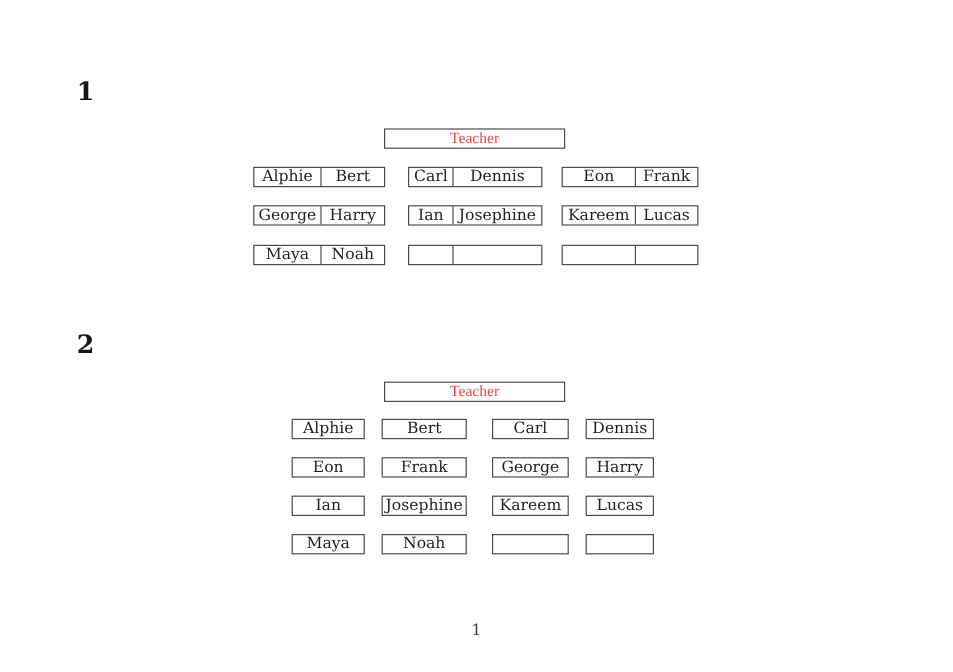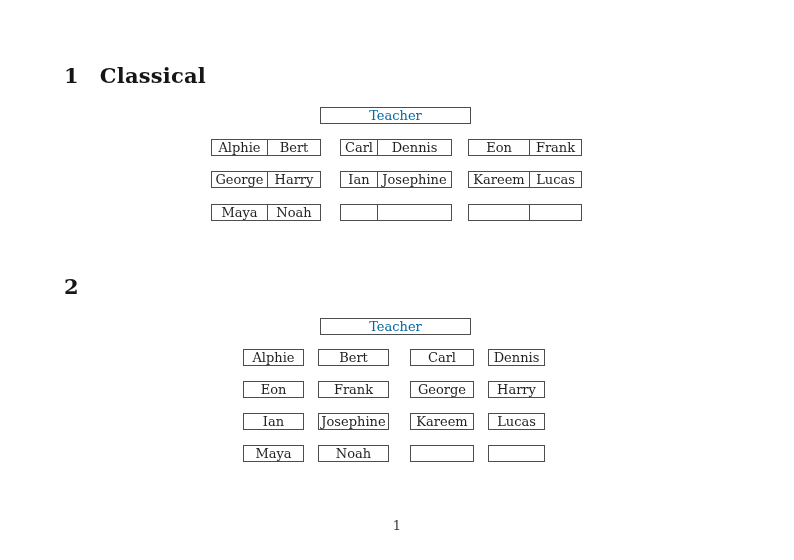--- a/index.html
+++ b/index.html
@@ -19,22 +19,23 @@
     color:#161616;
     letter-spacing:0.2px;
   }
   .heading .num{margin-right:21px;}
   .teacherbox{
     position:absolute;
     width:151px;height:17px;
     border:1px solid #4d4d4d;
     box-sizing:border-box;
     display:flex;align-items:flex-end;justify-content:center;
-    font-size:13px;color:#0369a1;
+    font-size:13px;color:#ef4444;
     background:#ffffff;
+    font-family:Liberation Serif, serif;
   }
   .pairbox{
     position:absolute;
     height:17px;
     border:1px solid #4d4d4d;
     box-sizing:border-box;
     display:flex;
     background:#ffffff;
   }
   .gL{width:110px;}  .gL .a{width:56px;}
@@ -67,21 +68,20 @@
     font-size:13px;color:#3a3a3a;
   }
 </style>
 </head>
 <body>
 
 <div class="page">
 
   <div class="heading" style="left:64px;top:63px;">
     <span class="num">1</span>
-    <span class="ttl">Classical</span>
   </div>
 
   <div class="teacherbox" style="left:320px;top:107px;">
     <span>Teacher</span>
   </div>
 
   <div class="pairbox gL" style="left:211px;top:139px;">
     <span class="cell a">Alphie</span>
     <span class="cell b">Bert</span>
   </div>

